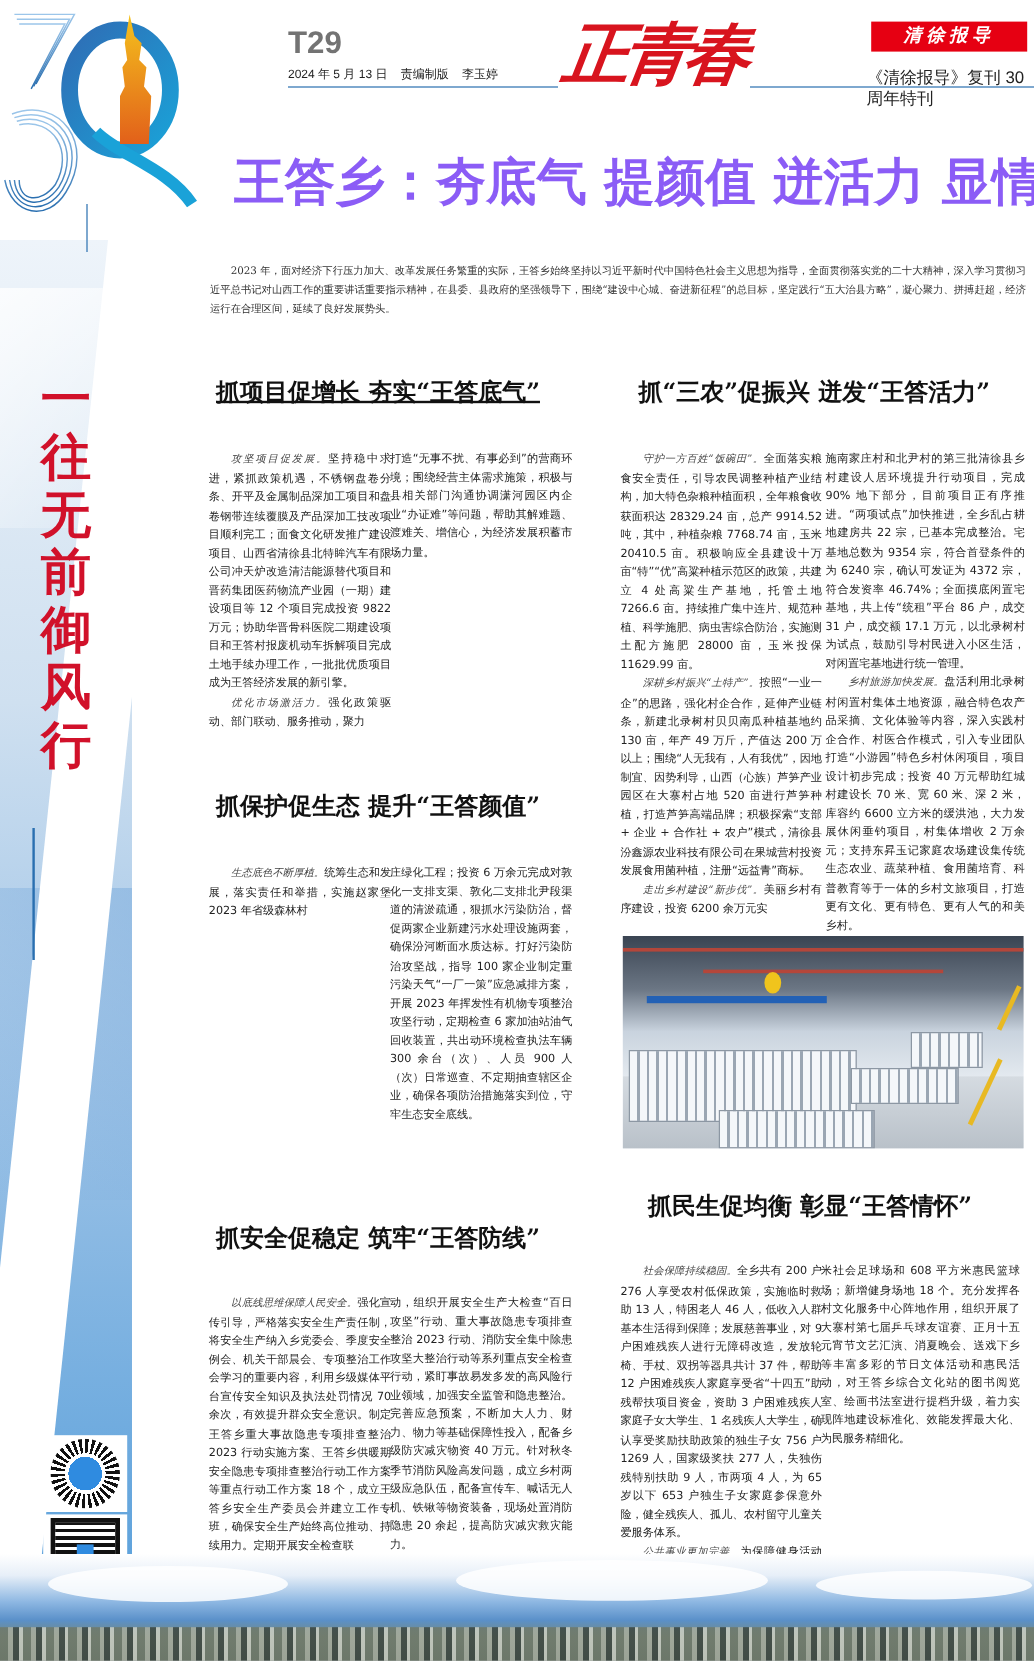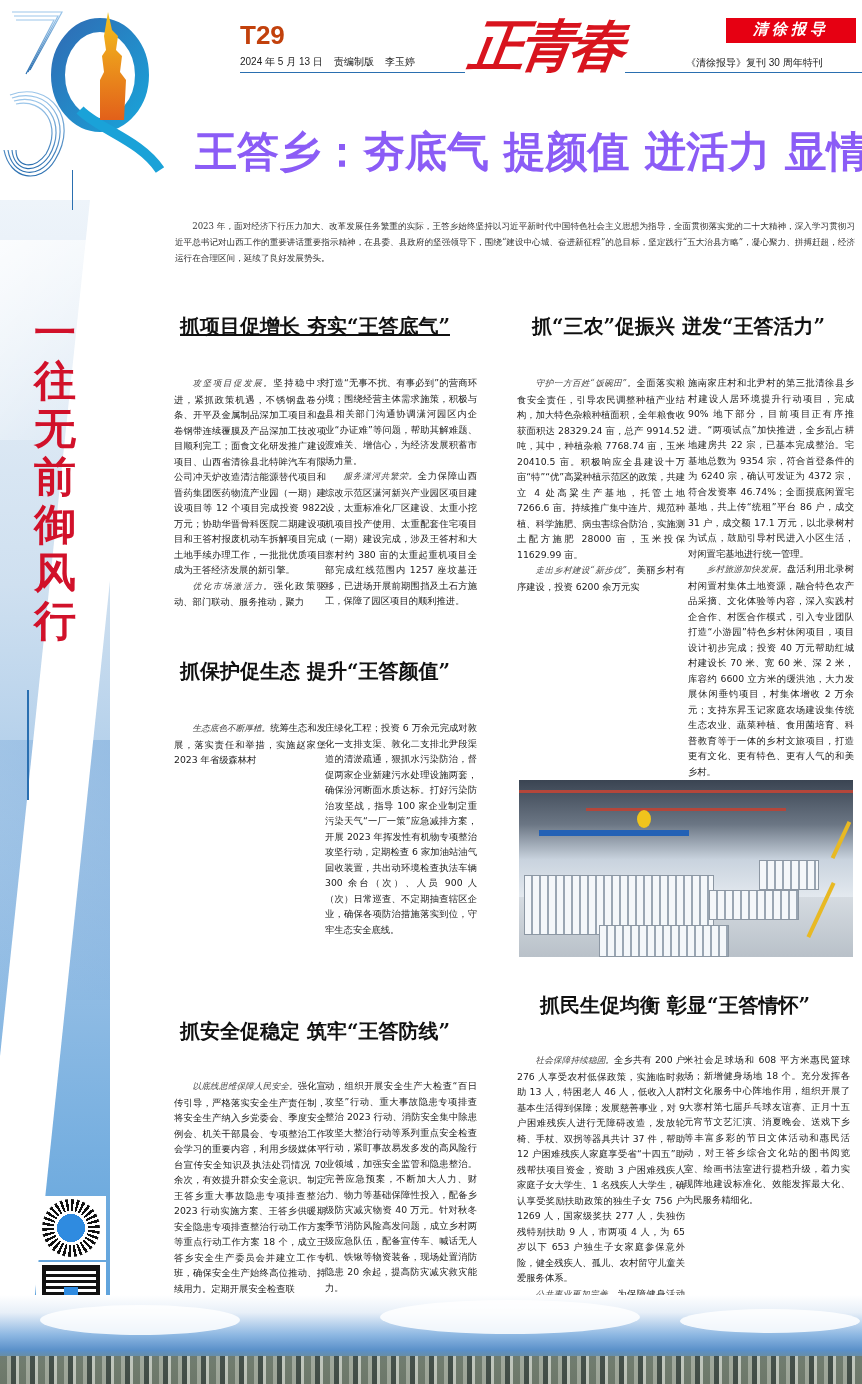--- a/index.html
+++ b/index.html
@@ -34,35 +34,35 @@
     position: absolute; left: 30px; top: 312px; width: 50px;
     display: flex; flex-direction: column; align-items: center; gap: 6px;
     font-family: "DejaVu Serif", serif; color: #d1112a; font-size: 42px; font-weight: bold; line-height: 1;
   }
   .vertical-slogan span { display: block; }
 
   
   .logo30 { position: absolute; left: 0; top: 0; width: 170px; height: 190px; }
 
   
-  .hdr-page { position: absolute; left: 240px; top: 20px; font-family: "Liberation Sans", sans-serif; font-size: 26px; font-weight: bold; color: #c2410c; }
+  .hdr-page { position: absolute; left: 240px; top: 20px; font-family: "Liberation Sans", sans-serif; font-size: 26px; font-weight: bold; color: #737373; }
   .hdr-date { position: absolute; left: 240px; top: 55px; font-family: "Liberation Sans", sans-serif; font-size: 10px; color: #222; white-space: pre; }
   .hdr-line-left { position: absolute; left: 240px; top: 72px; width: 225px; height: 1px; background: #2a6fb0; }
   .hdr-line-right { position: absolute; left: 625px; top: 72px; width: 237px; height: 1px; background: #2a6fb0; }
   .hdr-masthead {
     position: absolute; left: 470px; top: 10px; width: 160px; height: 70px;
     font-family: "DejaVu Serif", serif; font-size: 56px; font-weight: bold; color: #d8141e; font-style: italic;
     letter-spacing: -6px; line-height: 70px; transform: skewX(-8deg);
   }
   .hdr-paper-name {
     position: absolute; left: 726px; top: 18px; width: 130px; height: 25px;
-    background: #e60012; color: #fff; font-family: Liberation Mono, monospace; font-style: italic;
+    background: #e60012; color: #fff; font-family: Liberation Serif, serif; font-style: italic;
     font-size: 15px; font-weight: bold; text-align: center; line-height: 25px; letter-spacing: 4px;
   }
-  .hdr-special { position: absolute; left: 686px; top: 56px; font-family: "Liberation Sans", sans-serif; font-size: 10px; color: #222; }
+  .hdr-special { position: absolute; left: 722px; top: 56px; font-family: "Liberation Sans", sans-serif; font-size: 14px; color: #222; }
 
   .main-title {
     position: absolute; left: 195px; top: 124px; font-family: "DejaVu Sans", sans-serif;
     font-size: 42px; font-weight: bold; color: #8b5cf6; letter-spacing: 0px; white-space: nowrap;
   }
 
   .lead {
     position: absolute; left: 175px; top: 218px; width: 680px;
     font-family: "DejaVu Serif", serif; font-size: 8.6px; line-height: 16px; color: #333;
     text-indent: 2em; text-align: justify;
@@ -184,26 +184,26 @@
 
 <p class="lead">2023 年，面对经济下行压力加大、改革发展任务繁重的实际，王答乡始终坚持以习近平新时代中国特色社会主义思想为指导，全面贯彻落实党的二十大精神，深入学习贯彻习近平总书记对山西工作的重要讲话重要指示精神，在县委、县政府的坚强领导下，围绕“建设中心城、奋进新征程”的总目标，坚定践行“五大治县方略”，凝心聚力、拼搏赶超，经济运行在合理区间，延续了良好发展势头。</p>
 
 <h2 class="sec-title" style="left:180px;top:313px;text-decoration:underline;">抓项目促增长  夯实“王答底气”</h2>
 <div class="col" style="left:174px;top:375px;width:152px;">
   <p><span class="lbl">攻坚项目促发展。</span><span>坚持稳中求进，紧抓政策机遇，不锈钢盘卷分条、开平及金属制品深加工项目和盘卷钢带连续覆膜及产品深加工技改项目顺利完工；面食文化研发推广建设项目、山西省清徐县北特眸汽车有限公司冲天炉改造清洁能源替代项目和晋药集团医药物流产业园（一期）建设项目等 12 个项目完成投资 9822 万元；协助华晋骨科医院二期建设项目和王答村报废机动车拆解项目完成土地手续办理工作，一批批优质项目成为王答经济发展的新引擎。</span></p>
   <p><span class="lbl">优化市场激活力。</span><span>强化政策驱动、部门联动、服务推动，聚力</span></p>
 </div>
 <div class="col" style="left:325px;top:375px;width:152px;">
   <p style="text-indent:0"><span>打造“无事不扰、有事必到”的营商环境；围绕经营主体需求施策，积极与县相关部门沟通协调潇河园区内企业“办证难”等问题，帮助其解难题、渡难关、增信心，为经济发展积蓄市场力量。</span></p>
-  <p><span class="lbl">服务潇河共繁荣。</span><span>全力保障山西综改示范区潇河新兴产业园区项目建设，太重标准化厂区建设、太重小挖机项目投产使用、太重配套住宅项目（一期）建设完成，涉及王答村和大寨村约 380 亩的太重起重机项目全部完成红线范围内 1257 座坟墓迁移，已进场开展前期围挡及土石方施工，保障了园区项目的顺利推进。</span></p>
 </div>
 
 <h2 class="sec-title" style="left:532px;top:313px;">抓“三农”促振兴  迸发“王答活力”</h2>
 <div class="col" style="left:517px;top:375px;width:168px;">
   <p><span class="lbl">守护一方百姓“饭碗田”。</span><span>全面落实粮食安全责任，引导农民调整种植产业结构，加大特色杂粮种植面积，全年粮食收获面积达 28329.24 亩，总产 9914.52 吨，其中，种植杂粮 7768.74 亩，玉米 20410.5 亩。积极响应全县建设十万亩“特”“优”高粱种植示范区的政策，共建立 4 处高粱生产基地，托管土地 7266.6 亩。持续推广集中连片、规范种植、科学施肥、病虫害综合防治，实施测土配方施肥 28000 亩，玉米投保 11629.99 亩。</span></p>
+  <p><span class="lbl">深耕乡村振兴“土特产”。</span><span>按照“一业一企”的思路，强化村企合作，延伸产业链条，新建北录树村贝贝南瓜种植基地约 130 亩，年产 49 万斤，产值达 200 万以上；围绕“人无我有，人有我优”，因地制宜、因势利导，山西（心族）芦笋产业园区在大寨村占地 520 亩进行芦笋种植，打造芦笋高端品牌；积极探索“支部 + 企业 + 合作社 + 农户”模式，清徐县汾鑫源农业科技有限公司在果城营村投资发展食用菌种植，注册“远益青”商标。</span></p>
   <p><span class="lbl">走出乡村建设“新步伐”。</span><span>美丽乡村有序建设，投资 6200 余万元实</span></p>
 </div>
 <div class="col" style="left:688px;top:375px;width:166px;">
   <p style="text-indent:0"><span>施南家庄村和北尹村的第三批清徐县乡村建设人居环境提升行动项目，完成 90% 地下部分，目前项目正有序推进。“两项试点”加快推进，全乡乱占耕地建房共 22 宗，已基本完成整治。宅基地总数为 9354 宗，符合首登条件的为 6240 宗，确认可发证为 4372 宗，符合发资率 46.74%；全面摸底闲置宅基地，共上传“统租”平台 86 户，成交 31 户，成交额 17.1 万元，以北录树村为试点，鼓励引导村民进入小区生活，对闲置宅基地进行统一管理。</span></p>
   <p><span class="lbl">乡村旅游加快发展。</span><span>盘活利用北录树村闲置村集体土地资源，融合特色农产品采摘、文化体验等内容，深入实践村企合作、村医合作模式，引入专业团队打造“小游园”特色乡村休闲项目，项目设计初步完成；投资 40 万元帮助红城村建设长 70 米、宽 60 米、深 2 米，库容约 6600 立方米的缓洪池，大力发展休闲垂钓项目，村集体增收 2 万余元；支持东昇玉记家庭农场建设集传统生态农业、蔬菜种植、食用菌培育、科普教育等于一体的乡村文旅项目，打造更有文化、更有特色、更有人气的和美乡村。</span></p>
 </div>
 
 <div class="photo-factory">
   <div class="beam" style="top:10px;"></div>
   <div class="beam" style="top:28px;width:60%;left:20%;"></div>

